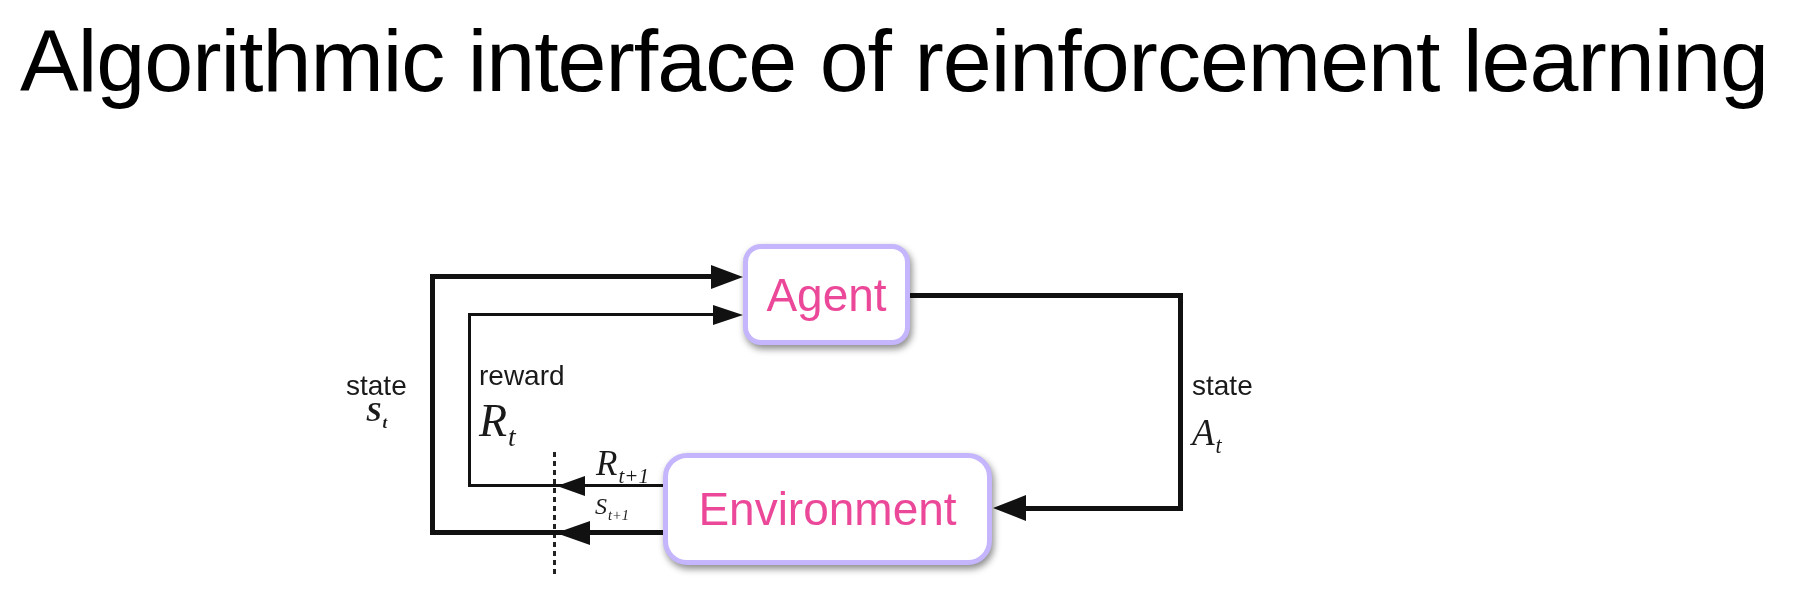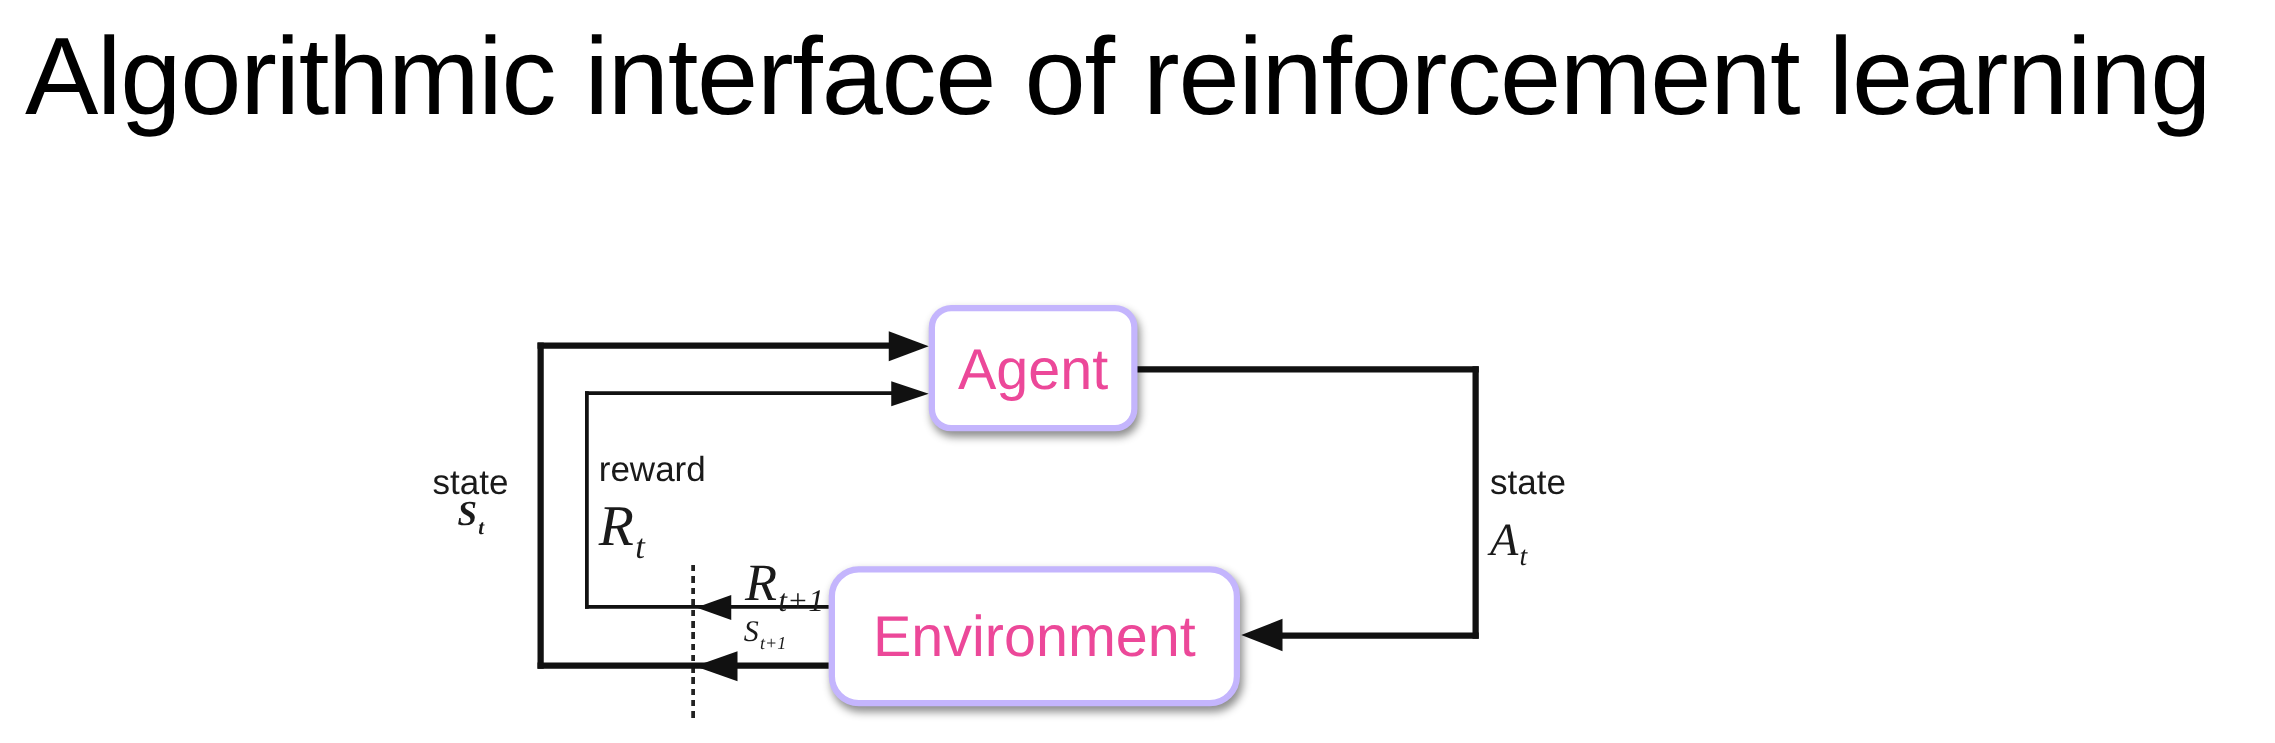--- a/index.html
+++ b/index.html
@@ -58,21 +58,21 @@
   .action-word{left:1192px;top:370px;}
 
   .sym{
     position:absolute;font-family:"Liberation Serif",serif;font-style:italic;
     color:#1a1a1a;z-index:3;line-height:1;
   }
   .sym sub{font-size:.6em;line-height:1;margin-left:1px;}
   .state-sym {left:366px;top:398px;font-size:28px;font-weight:bold;}
   .reward-sym{left:479px;top:398px;font-size:46px;}
   .action-sym{left:1192px;top:414px;font-size:37px;}
-  .next-reward-sym{left:596px;top:446px;font-size:42px;}
+  .next-reward-sym{left:596px;top:446px;font-size:35px;}
   .next-state-sym {left:595px;top:494px;font-size:24px;}
 </style>
 </head>
 <body>
 
 <div class="slide">
 
   <h1 class="title">Algorithmic interface of reinforcement learning</h1>
 
   <div class="diagram">

